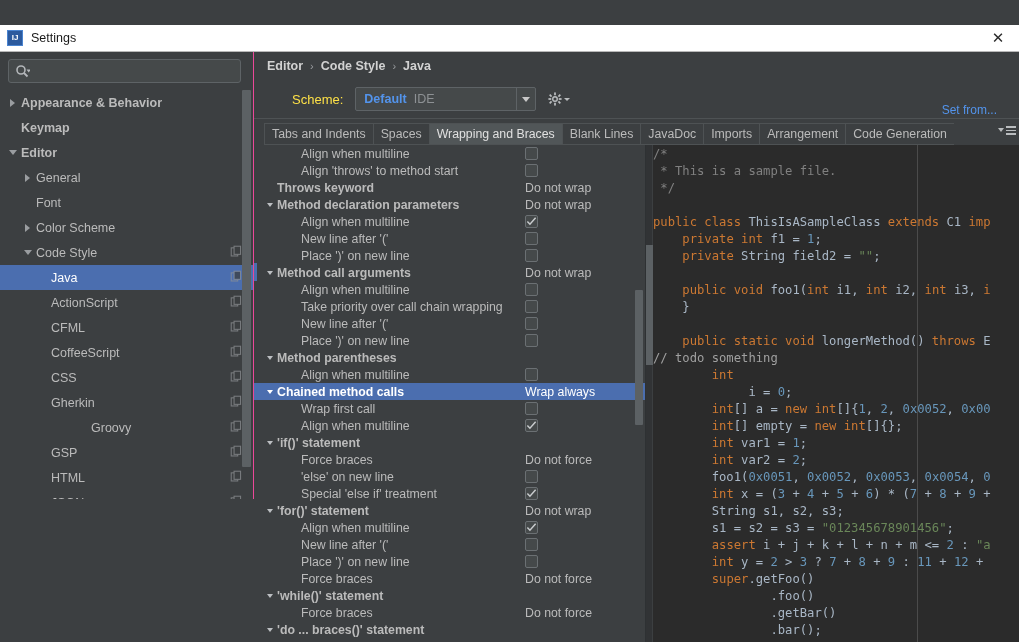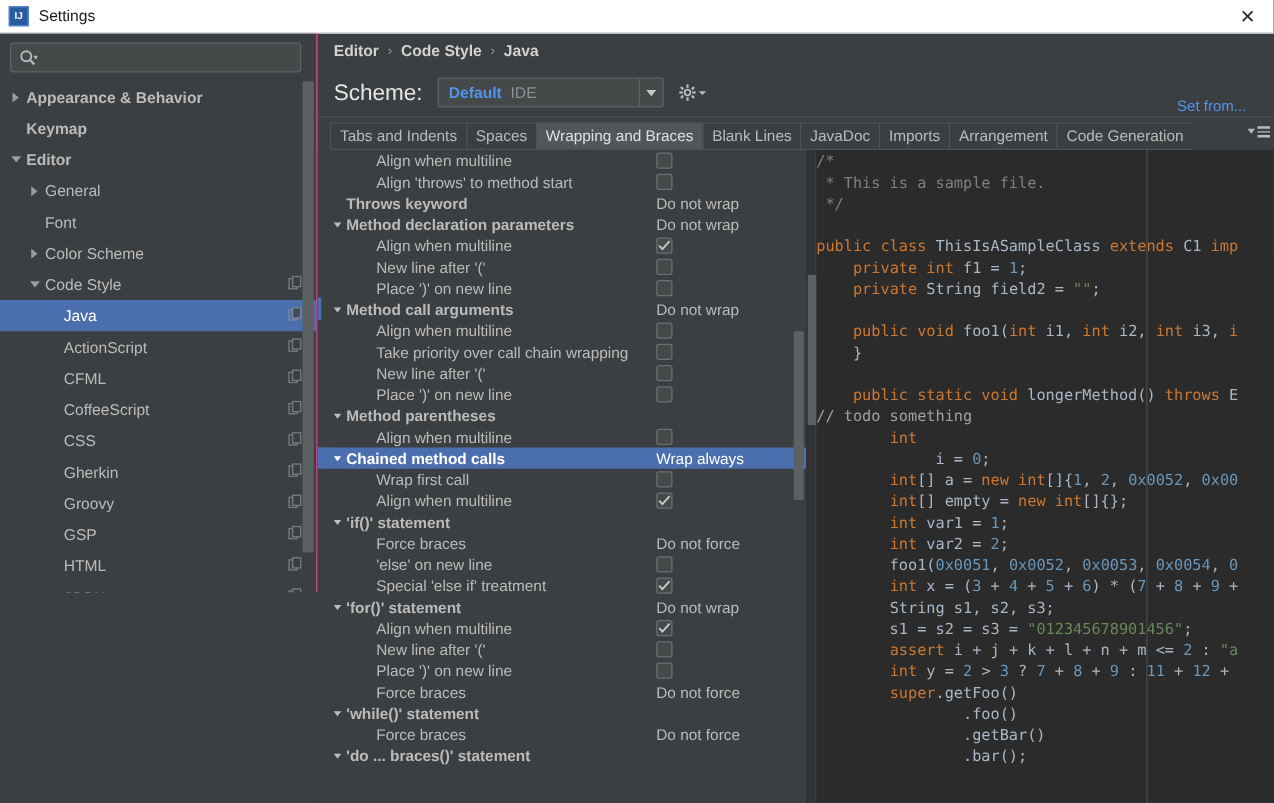--- a/index.html
+++ b/index.html
@@ -10,20 +10,21 @@
     background: #3c3f41;
   }
 
   
   #titlebar {
     height: 27px; width: 100%;
     background: #ffffff;
     display: flex; align-items: center;
     border-bottom: 1px solid #b8b8b8;
     position: relative;
+    margin-top: 25px;
   }
   #app-icon {
     width: 16px; height: 16px; margin-left: 7px; margin-right: 8px;
     background: #2c5a9e;
     border: 1px solid #4a84d0;
     display: flex; align-items: center; justify-content: center;
     font-size: 8px; color: #fff; font-weight: bold;
     font-family: "Liberation Sans", sans-serif;
     line-height: 1;
   }
@@ -113,21 +114,21 @@
   #breadcrumb {
     height: 28px; display: flex; align-items: center;
     padding-left: 13px; font-size: 12.5px; color: #d2d2d2;
     font-weight: bold;
   }
   #breadcrumb .sep { margin: 0 7px; color: #9a9da0; font-weight: normal; font-size: 11px; }
   #schemerow {
     height: 38px; display: flex; align-items: center; padding-left: 13px;
     position: relative;
   }
-  #scheme-lbl { font-size: 18px; color: #e5e5e5; margin-right: 12px; }
+  #scheme-lbl { font-size: 13px; color: #fde047; margin-right: 12px; margin-left: 25px; }
   #scheme-combo {
     width: 181px; height: 24px;
     background: #45494a; border: 1px solid #5e6366; border-radius: 2px;
     display: flex; align-items: center; cursor: pointer;
   }
   #scheme-combo .val { padding-left: 8px; font-size: 12.5px; color: #5394ec; font-weight: bold; }
   #scheme-combo .sub { padding-left: 7px; font-size: 12.5px; color: #8d9194; }
   #scheme-combo .arrowbox {
     margin-left: auto; width: 19px; height: 22px;
     border-left: 1px solid #5e6366;
@@ -367,21 +368,21 @@
             </svg></span>
         </div>
         <div class="tnode" style="padding-left: 37px;">
           <span class="arrow none"></span>
           <span class="tlabel">Gherkin</span>
           <span><svg class="copy-ic" viewBox="0 0 16 16">
               <rect x="1.5" y="3.5" width="8" height="10" fill="none" stroke="#8e9194" stroke-width="1.3"></rect>
               <rect x="5" y="1.5" width="8" height="10" fill="#3c3f41" stroke="#8e9194" stroke-width="1.3"></rect>
             </svg></span>
         </div>
-        <div class="tnode" style="padding-left: 37px;">
+        <div class="tnode" style="padding-left: 37px; gap: 40px;">
           <span class="arrow none"></span>
           <span class="tlabel">Groovy</span>
           <span><svg class="copy-ic" viewBox="0 0 16 16">
               <rect x="1.5" y="3.5" width="8" height="10" fill="none" stroke="#8e9194" stroke-width="1.3"></rect>
               <rect x="5" y="1.5" width="8" height="10" fill="#3c3f41" stroke="#8e9194" stroke-width="1.3"></rect>
             </svg></span>
         </div>
         <div class="tnode" style="padding-left: 37px;">
           <span class="arrow none"></span>
           <span class="tlabel">GSP</span>

